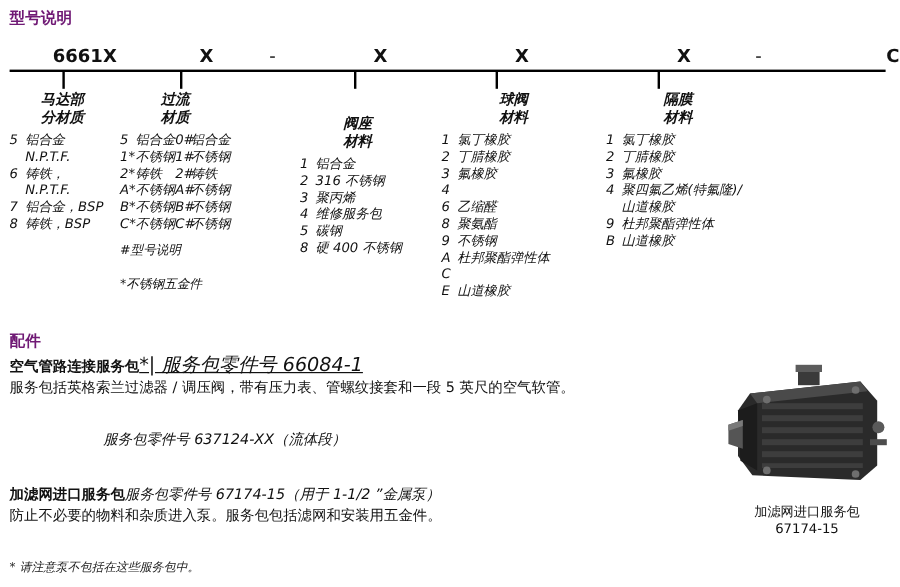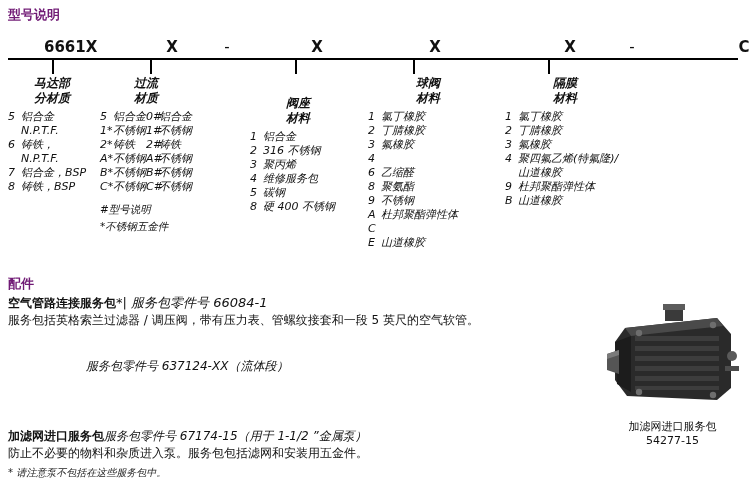--- a/index.html
+++ b/index.html
@@ -86,21 +86,21 @@
 
   
   .part-block{position:absolute;left:8px;width:520px;}
   .part-name{
     font-weight:bold;font-size:12px;color:#111;
   }
   .ital{font-style:italic;}
   .body-line{font-size:12px;line-height:17px;}
   #pk1{top:294px;}
   #pk2{top:358px;}
-  #pk3{top:428px;}
+  #pk3{top:404px;}
   #footnote{
     position:absolute;left:8px;top:466px;
     font-size:10px;font-style:italic;color:#222;
   }
 
   
   #photo-wrap{
     position:absolute;left:600px;top:300px;width:145px;height:180px;
   }
   #photo{
@@ -161,21 +161,21 @@
     <div class="g g2">
       <div class="opt"><span class="k">0#</span><span class="v">铝合金</span></div>
       <div class="opt"><span class="k">1#</span><span class="v">不锈钢</span></div>
       <div class="opt"><span class="k">2#</span><span class="v">铸铁</span></div>
       <div class="opt"><span class="k">A#</span><span class="v">不锈钢</span></div>
       <div class="opt"><span class="k">B#</span><span class="v">不锈钢</span></div>
       <div class="opt"><span class="k">C#</span><span class="v">不锈钢</span></div>
     </div>
   </div>
   <div class="note">#型号说明</div>
-  <div class="note" style="margin-top:3px;">*不锈钢五金件</div>
+  <div class="note" style="margin-top:14px;">*不锈钢五金件</div>
 </div>
 
 <div class="col" id="col-seat">
   <div class="col-head">阀座
 材料</div>
   <div class="opt"><span class="k">1</span><span class="v">铝合金</span></div>
   <div class="opt"><span class="k">2</span><span class="v">316 不锈钢</span></div>
   <div class="opt"><span class="k">3</span><span class="v">聚丙烯</span></div>
   <div class="opt"><span class="k">4</span><span class="v">维修服务包</span></div>
   <div class="opt"><span class="k">5</span><span class="v">碳钢</span></div>
@@ -205,21 +205,21 @@
   <div class="opt"><span class="k">3</span><span class="v">氟橡胶</span></div>
   <div class="opt"><span class="k">4</span><span class="v">聚四氟乙烯(特氟隆)/
 山道橡胶</span></div>
   <div class="opt"><span class="k">9</span><span class="v">杜邦聚酯弹性体</span></div>
   <div class="opt"><span class="k">B</span><span class="v">山道橡胶</span></div>
 </div>
 
 <div id="parts-title" class="sec-title">配件</div>
 
 <div class="part-block" id="pk1">
-  <div><span class="part-name">空气管路连接服务包</span><span class="ital" style="font-size:13px;">*| 服务包零件号 66084-1</span></div>
+  <div><span class="part-name">空气管路连接服务包</span><span class="ital" style="font-size:16px;text-decoration:underline;">*| 服务包零件号 66084-1</span></div>
   <div class="body-line">服务包括英格索兰过滤器 / 调压阀，带有压力表、管螺纹接套和一段 5
 英尺的空气软管。</div>
 </div>
 
 <div class="part-block" id="pk2">
   <div class="body-line ital" style="margin-left:78px;">服务包零件号 637124-XX（流体段）</div>
 </div>
 
 <div class="part-block" id="pk3">
   <div><span class="part-name">加滤网进口服务包</span><span class="ital" style="font-size:12px;">服务包零件号 67174-15（用于 1-1/2 ”金属泵）</span></div>
@@ -257,14 +257,14 @@
       <polygon points="2,54 14,50 14,55 2,59" fill="#7a7a7a"></polygon>
 
       <rect x="60" y="8" width="18" height="13" fill="#3a3a3a"></rect>
       <rect x="58" y="4" width="22" height="6" fill="#5c5c5c"></rect>
 
       <circle cx="127" cy="56" r="5" fill="#5a5a5a"></circle>
       <rect x="120" y="66" width="14" height="5" fill="#4d4d4d"></rect>
     </g>
   </svg>
   <div class="cap" id="cap1">加滤网进口服务包</div>
-  <div class="cap" id="cap2">54277-15</div>
+  <div class="cap" id="cap2">67174-15</div>
 </div>
 
 </body></html>

